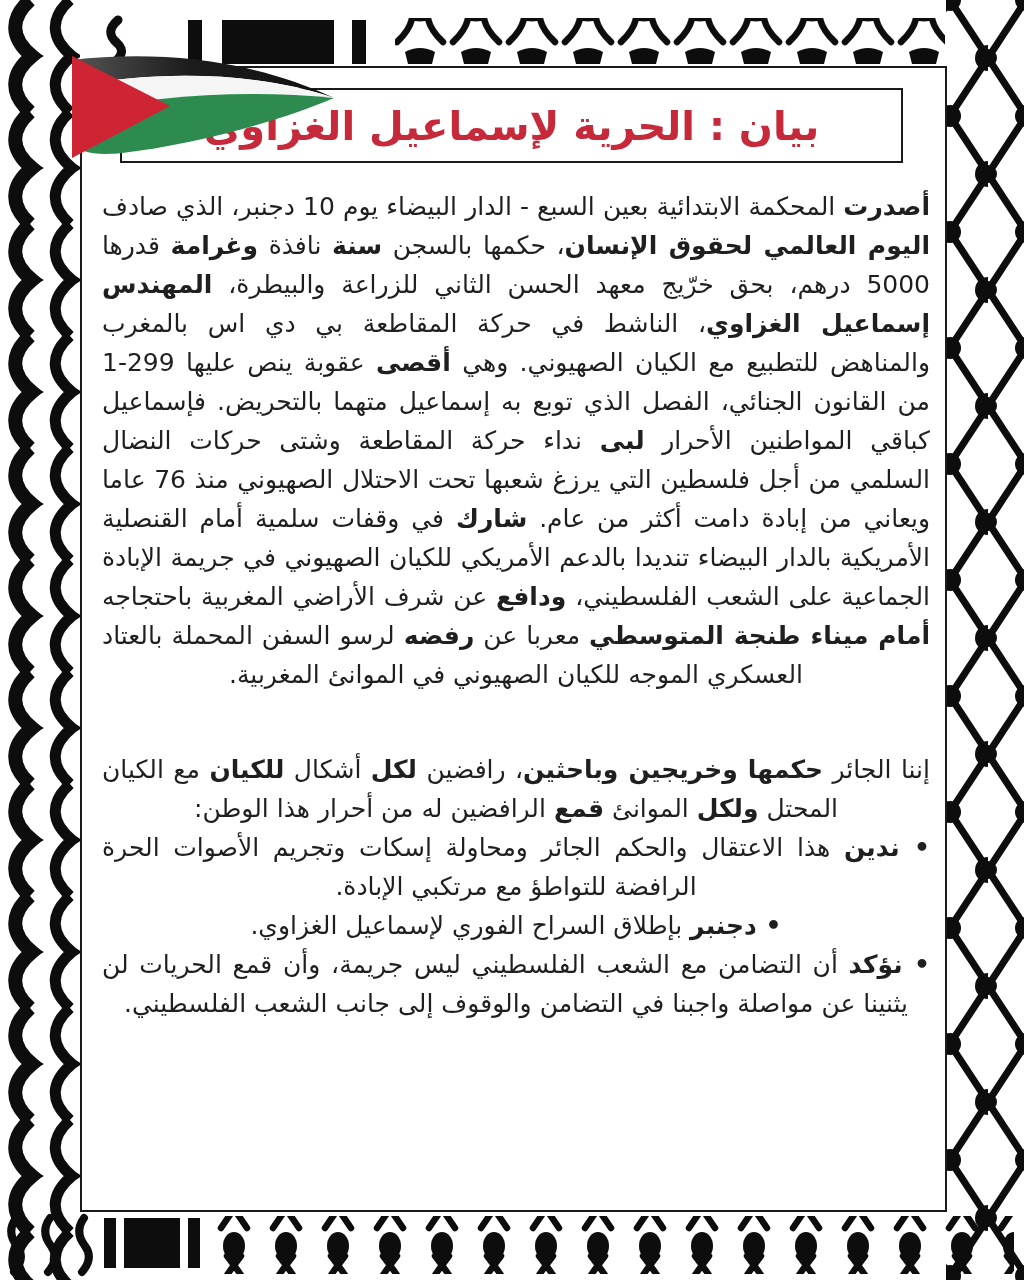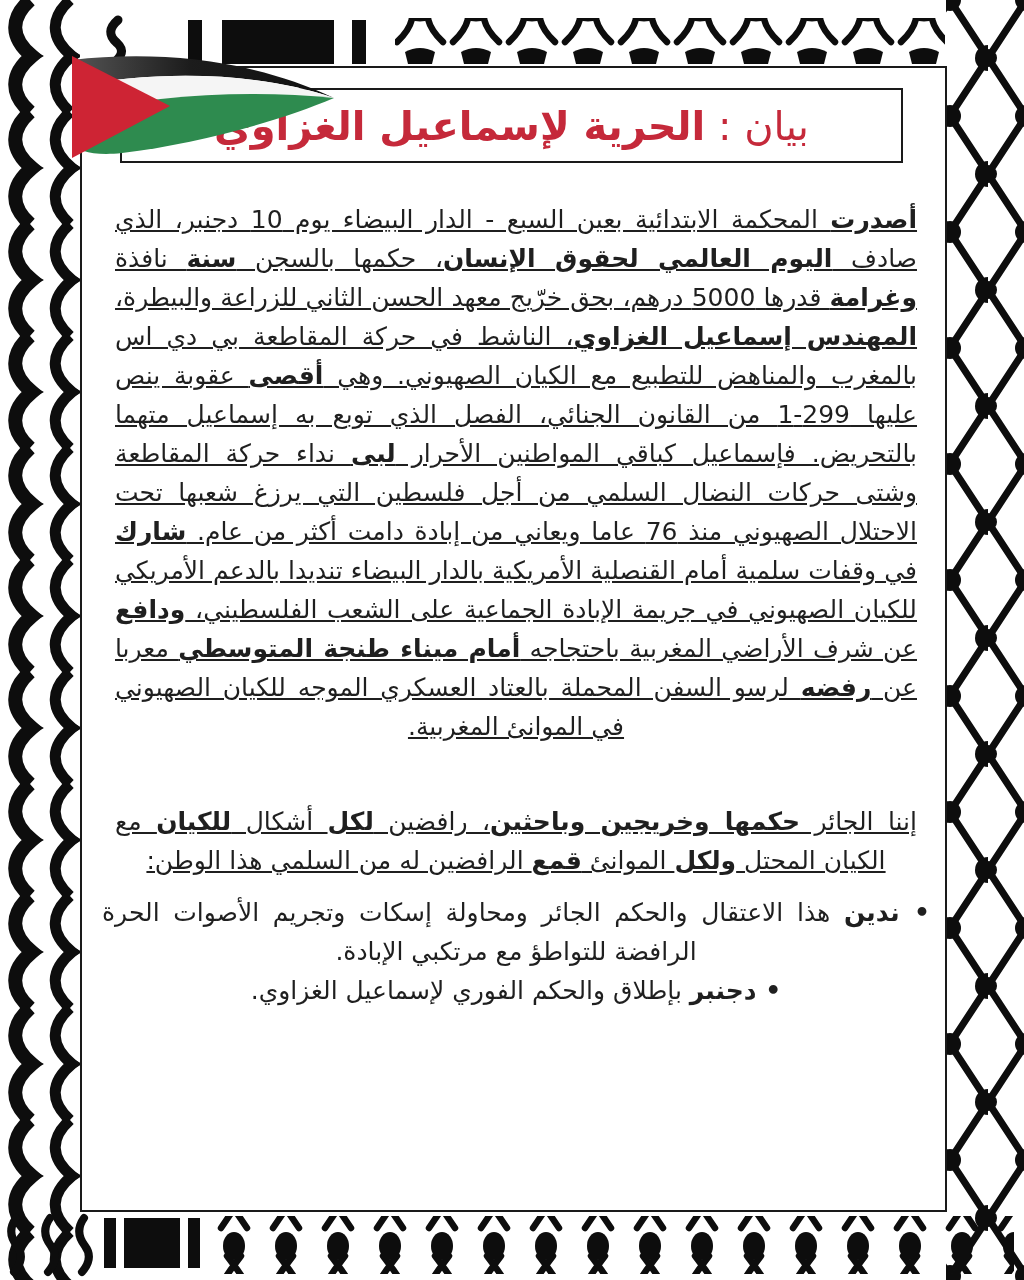--- a/index.html
+++ b/index.html
@@ -17,32 +17,32 @@
   .title-box{
     position:absolute;left:38px;top:20px;width:783px;height:75px;
     border:2px solid #1a1a1a;box-sizing:border-box;
     display:flex;align-items:center;justify-content:center;
     background:#ffffff;
   }
   .title-line{
     font-size:40px;line-height:70px;color:var(--accent,#c5293a);
     white-space:nowrap;direction:rtl;
   }
-  .title-line .prefix{font-weight:400;margin-top:40px;}
+  .title-line .prefix{font-weight:700;margin-top:40px;}
   .title-line .main{font-weight:700;}
   .flag{position:absolute;left:72px;top:54px;width:266px;height:114px;z-index:3;}
   .body-text{
     position:absolute;left:20px;top:119px;width:828px;
     font-size:25px;line-height:39px;direction:rtl;
     text-align:justify;text-align-last:center;
     color:var(--ink,#1f1f1f);
   }
-  .para{margin:13px;text-decoration:underline;}
+  .para{margin:0;}
   .para + .para{margin-top:56px;}
-  .bullets{margin-top:8px;}
+  .bullets{}
   .bullet{text-align:justify;text-align-last:center;}
   .b{font-weight:700;}
 </style>
 </head>
 <body>
 
 <svg class="frame-svg" width="1024" height="1280" viewBox="0 0 1024 1280" aria-hidden="true">
   <defs>
     <pattern id="patTop" width="56" height="46" patternUnits="userSpaceOnUse">
       <path d="M13,6 Q28,-2 43,6 L40,18 Q28,25 16,18 Z" fill="#0d0d0d"></path>
@@ -96,24 +96,25 @@
 <div class="card">
 
   <div class="title-box">
     <div class="title-line">
       <span class="prefix">بيان : </span><span class="main">الحرية لإسماعيل الغزاوي</span>
     </div>
   </div>
 
   <div class="body-text">
     <p class="para"><span class="b">أصدرت</span><span> المحكمة الابتدائية بعين السبع - الدار البيضاء يوم 10 دجنبر، الذي صادف </span><span class="b">اليوم العالمي لحقوق الإنسان</span><span>، حكمها بالسجن </span><span class="b">سنة</span><span> نافذة </span><span class="b">وغرامة</span><span> قدرها 5000 درهم، بحق خرّيج معهد الحسن الثاني للزراعة والبيطرة، </span><span class="b">المهندس إسماعيل الغزاوي</span><span>، الناشط في حركة المقاطعة بي دي اس بالمغرب والمناهض للتطبيع مع الكيان الصهيوني. وهي </span><span class="b">أقصى</span><span> عقوبة ينص عليها 299-1 من القانون الجنائي، الفصل الذي توبع به إسماعيل متهما بالتحريض.  فإسماعيل كباقي المواطنين الأحرار </span><span class="b">لبى</span><span> نداء حركة المقاطعة وشتى حركات النضال السلمي من أجل فلسطين التي يرزغ شعبها تحت الاحتلال الصهيوني منذ 76 عاما ويعاني من إبادة دامت أكثر من عام.  </span><span class="b">شارك</span><span> في وقفات سلمية أمام القنصلية الأمريكية بالدار البيضاء تنديدا بالدعم الأمريكي للكيان الصهيوني في جريمة الإبادة الجماعية على الشعب الفلسطيني، </span><span class="b">ودافع</span><span> عن شرف الأراضي المغربية باحتجاجه </span><span class="b">أمام ميناء طنجة المتوسطي</span><span> معربا عن </span><span class="b">رفضه</span><span> لرسو السفن المحملة بالعتاد العسكري الموجه للكيان الصهيوني في الموانئ المغربية.</span></p>
-    <p class="para"><span>إننا الجائر </span><span class="b">حكمها وخريجين وباحثين</span><span>، رافضين </span><span class="b">لكل</span><span> أشكال </span><span class="b">للكيان</span><span> مع الكيان المحتل </span><span class="b">ولكل</span><span> الموانئ </span><span class="b">قمع</span><span> الرافضين له من السلمي هذا الوطن:</span></p>
+    <p class="para"><span>إننا الجائر </span><span class="b">حكمها وخريجين وباحثين</span><span>، رافضين </span><span class="b">لكل</span><span> أشكال </span><span class="b">للكيان</span><span> مع الكيان المحتل </span><span class="b">ولكل</span><span> الموانئ </span><span class="b">قمع</span><span> الرافضين له من أحرار هذا الوطن:</span></p>
     <div class="bullets">
         <div class="bullet"><span class="b">•  </span><span class="b">ندين</span><span> هذا الاعتقال والحكم الجائر ومحاولة إسكات وتجريم الأصوات الحرة الرافضة للتواطؤ مع مرتكبي الإبادة.</span></div>
-        <div class="bullet"><span class="b">•  </span><span class="b">دجنبر</span><span> بإطلاق والحكم الفوري لإسماعيل الغزاوي.</span></div>
+        <div class="bullet"><span class="b">•  </span><span class="b">دجنبر</span><span> بإطلاق السراح الفوري لإسماعيل الغزاوي.</span></div>
+        <div class="bullet"><span class="b">•  </span><span class="b">نؤكد</span><span> أن التضامن مع الشعب الفلسطيني ليس جريمة، وأن قمع الحريات لن يثنينا عن مواصلة واجبنا في التضامن والوقوف إلى جانب الشعب الفلسطيني.</span></div>
       </div>
   </div>
 
 </div>
 
 <svg class="flag" viewBox="0 0 266 114" aria-hidden="true">
   <path d="M0,6 C80,-3 175,3 262,44 C195,20 92,14 0,33 Z" fill="url(#flagBlack)"></path>
   <path d="M0,33 C92,14 195,20 262,44 C182,36 84,39 0,61 Z" fill="#f5f5f5"></path>
   <path d="M0,61 C84,39 182,36 262,44 C205,68 125,90 50,99 C22,102 5,97 0,90 Z" fill="#2e8b4f"></path>
   <path d="M0,2 L98,52 L0,104 Z" fill="#ce2434"></path>

